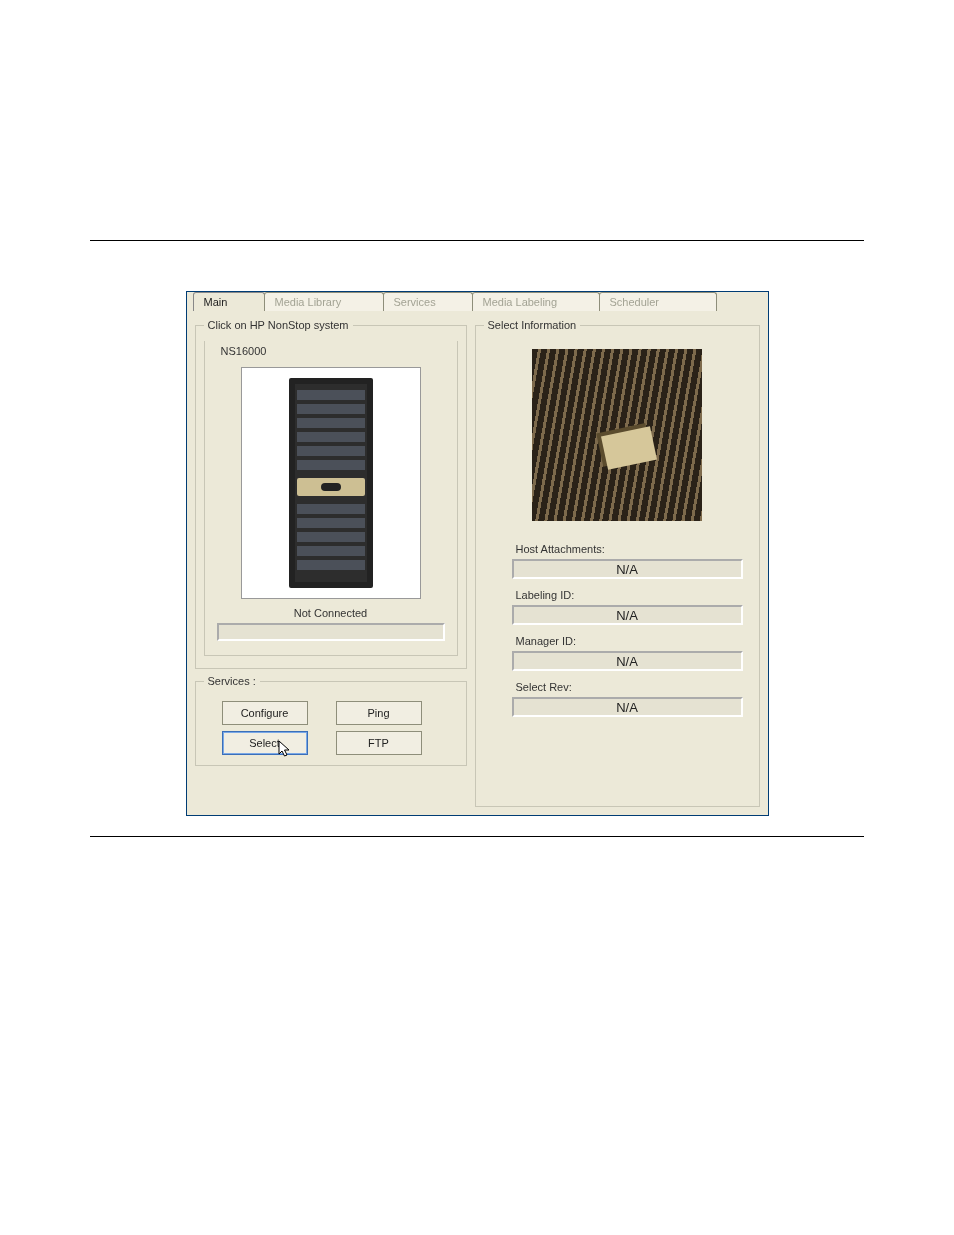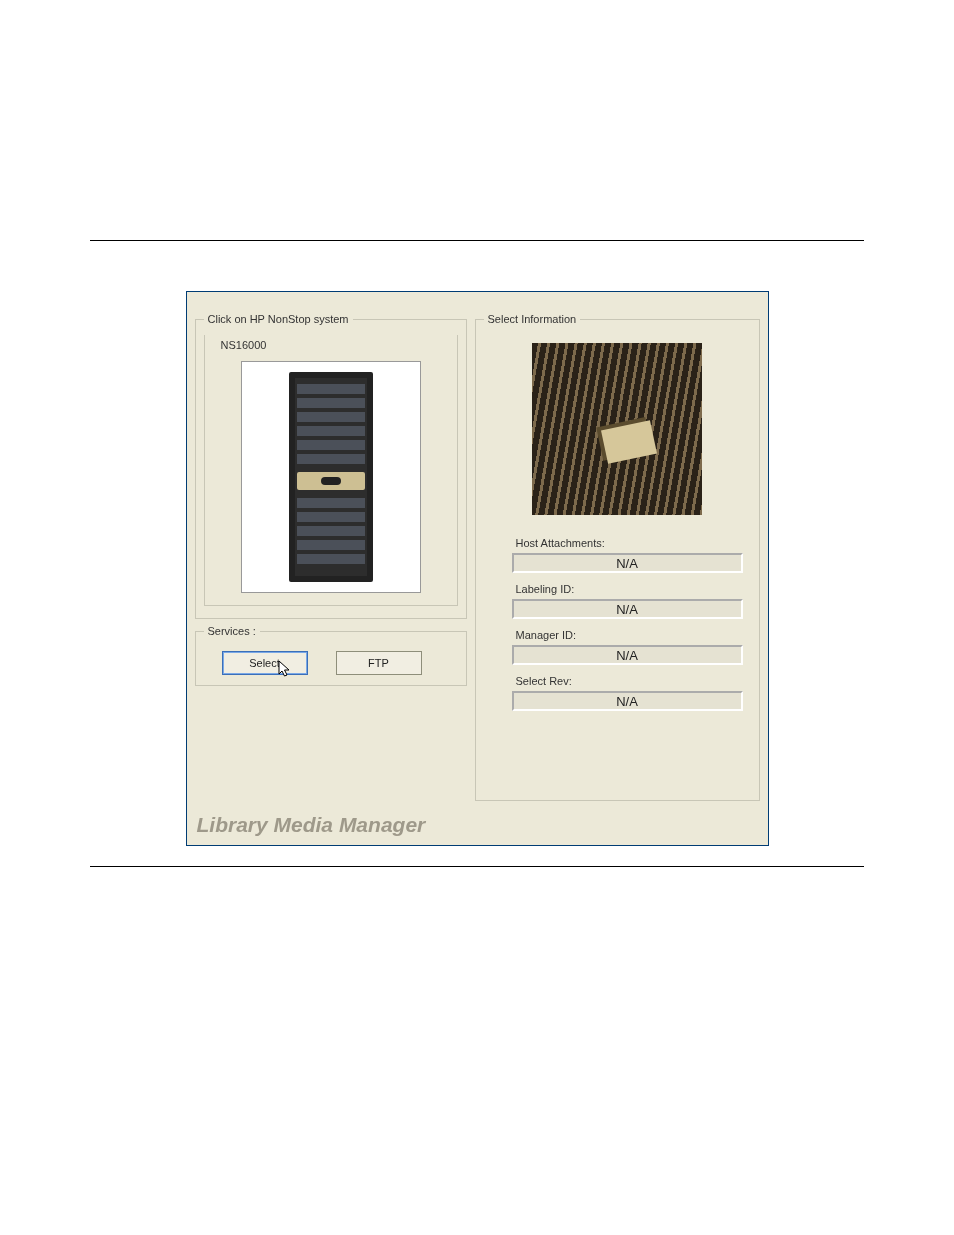--- a/index.html
+++ b/index.html
@@ -69,21 +69,20 @@
     margin-right: -1px;
   }
   .tab.dim { color: #a3a394; background: #f4f1e6; }
   .tab.back { position: relative; z-index: 0; }
   .tab.active { background: #ece9d8; border-color: #888; font-weight: normal; }
   .content {
     display: flex;
     padding: 8px;
     gap: 8px;
     align-items: flex-start;
-    margin-top: 13px;
   }
   .col-left {
     width: 272px;
     display: flex;
     flex-direction: column;
     gap: 6px;
   }
   .col-right {
     flex: 1;
   }
@@ -179,20 +178,37 @@
 </style>
 </head>
 <body>
 
 <hr class="page-rule top">
 
 <div class="app-window">
 
   <div class="client">
 
+    <div class="tabs-row" style="padding-top:0">
+      <div class="tab active" style="width:72px">
+        <span>Main</span>
+      </div>
+      <div class="tab dim" style="width:120px">
+        <span>Media Library</span>
+      </div>
+      <div class="tab dim" style="width:90px">
+        <span>Services</span>
+      </div>
+      <div class="tab dim" style="width:128px">
+        <span>Media Labeling</span>
+      </div>
+      <div class="tab dim" style="width:118px">
+        <span>Scheduler</span>
+      </div>
+    </div>
 
     <div class="content">
       <div class="col-left">
 
         <fieldset class="grp">
           <legend>Click on HP NonStop system</legend>
 
           <div class="ns-group" style="border-top:none;position:relative">
             <div class="nshdr" style="position:relative;top:-2px">NS16000</div>
             <div class="img-frame">
@@ -206,25 +222,33 @@
                   <div class="blade b5"></div>
                   <div class="blade b6"></div>
                 <div class="mid"></div>
                 <div class="blade b7"></div>
                   <div class="blade b8"></div>
                   <div class="blade b9"></div>
                 <div class="blade b10"></div>
                   <div class="blade b11"></div>
               </div>
             </div>
+            <div class="conn-group">
+              <div class="conn-label">Not Connected</div>
+              <div class="sunken-bar"></div>
+            </div>
           </div>
         </fieldset>
 
         <fieldset class="grp">
           <legend>Services :</legend>
+          <div class="util-row">
+            <button class="util-btn">Configure</button>
+            <button class="util-btn">Ping</button>
+          </div>
           <div class="util-row">
             <span class="cursor-arrow" style="display:inline-block">
               <button class="util-btn select">Select</button>
               <svg width="14" height="18" viewBox="0 0 14 18">
                 <path d="M1 1 L1 14 L4 11 L6.5 16 L9 15 L6.5 10 L11 10 Z" fill="#fff" stroke="#000" stroke-width="1"></path>
               </svg>
             </span>
             <button class="util-btn">FTP</button>
           </div>
         </fieldset>
@@ -243,17 +267,16 @@
 
           <div class="info-label">Manager ID:</div>
           <div class="info-field">N/A</div>
 
           <div class="info-label">Select Rev:</div>
           <div class="info-field">N/A</div>
         </fieldset>
       </div>
     </div>
 
-    <div class="footer-title">Library Media Manager</div>
   </div>
 </div>
 
 <hr class="page-rule bottom">
 
 </body></html>

